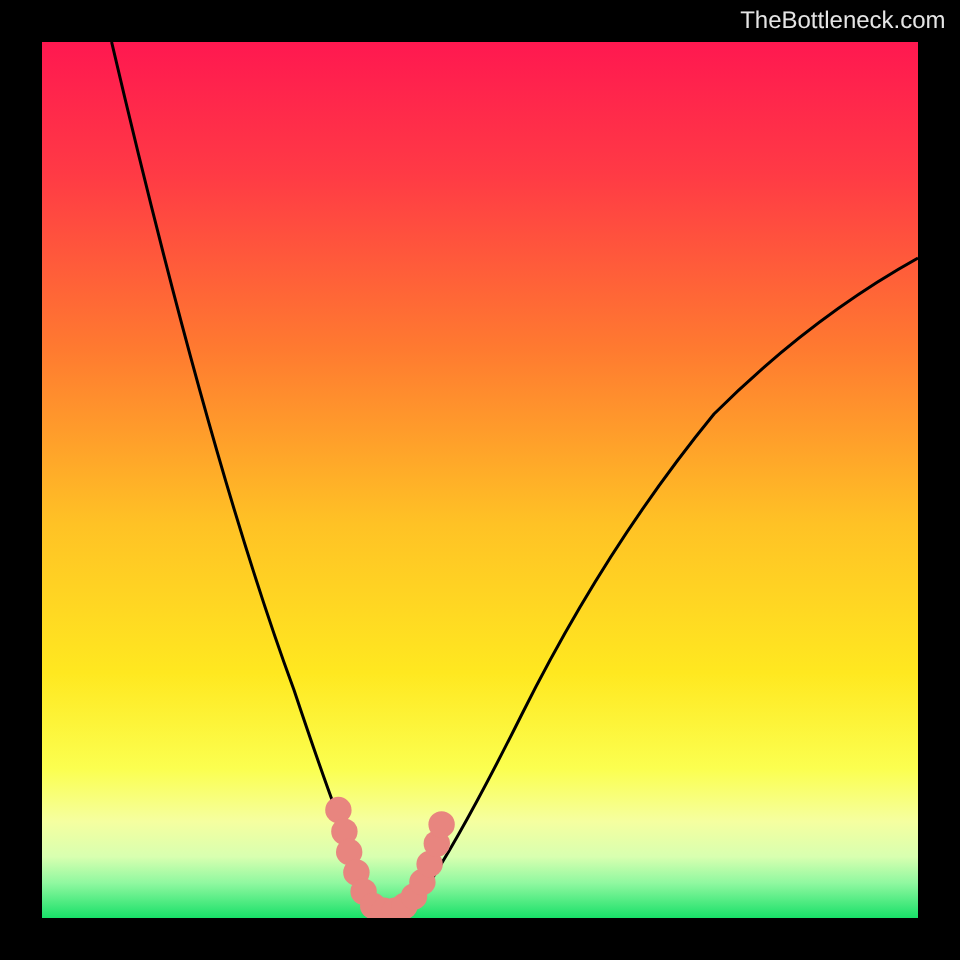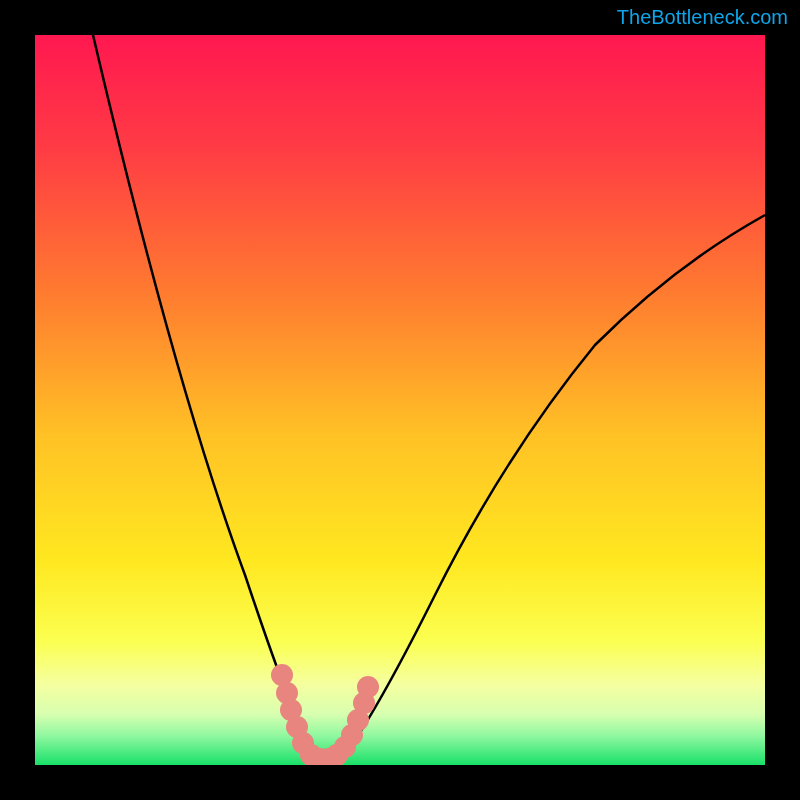--- a/index.html
+++ b/index.html
@@ -7,21 +7,21 @@
       width: 800px;
       height: 800px;
       background: #000;
       position: relative;
       font-family: Arial, sans-serif;
     }
     .watermark {
       position: absolute;
       top: 6px;
       right: 12px;
-      color: #0ea5e9;
+      color: #e5e5e5;
       font-size: 20px;
       font-weight: normal;
       z-index: 10;
     }
     .chart-area {
       position: absolute;
       left: 35px;
       top: 35px;
       width: 730px;
       height: 730px;

